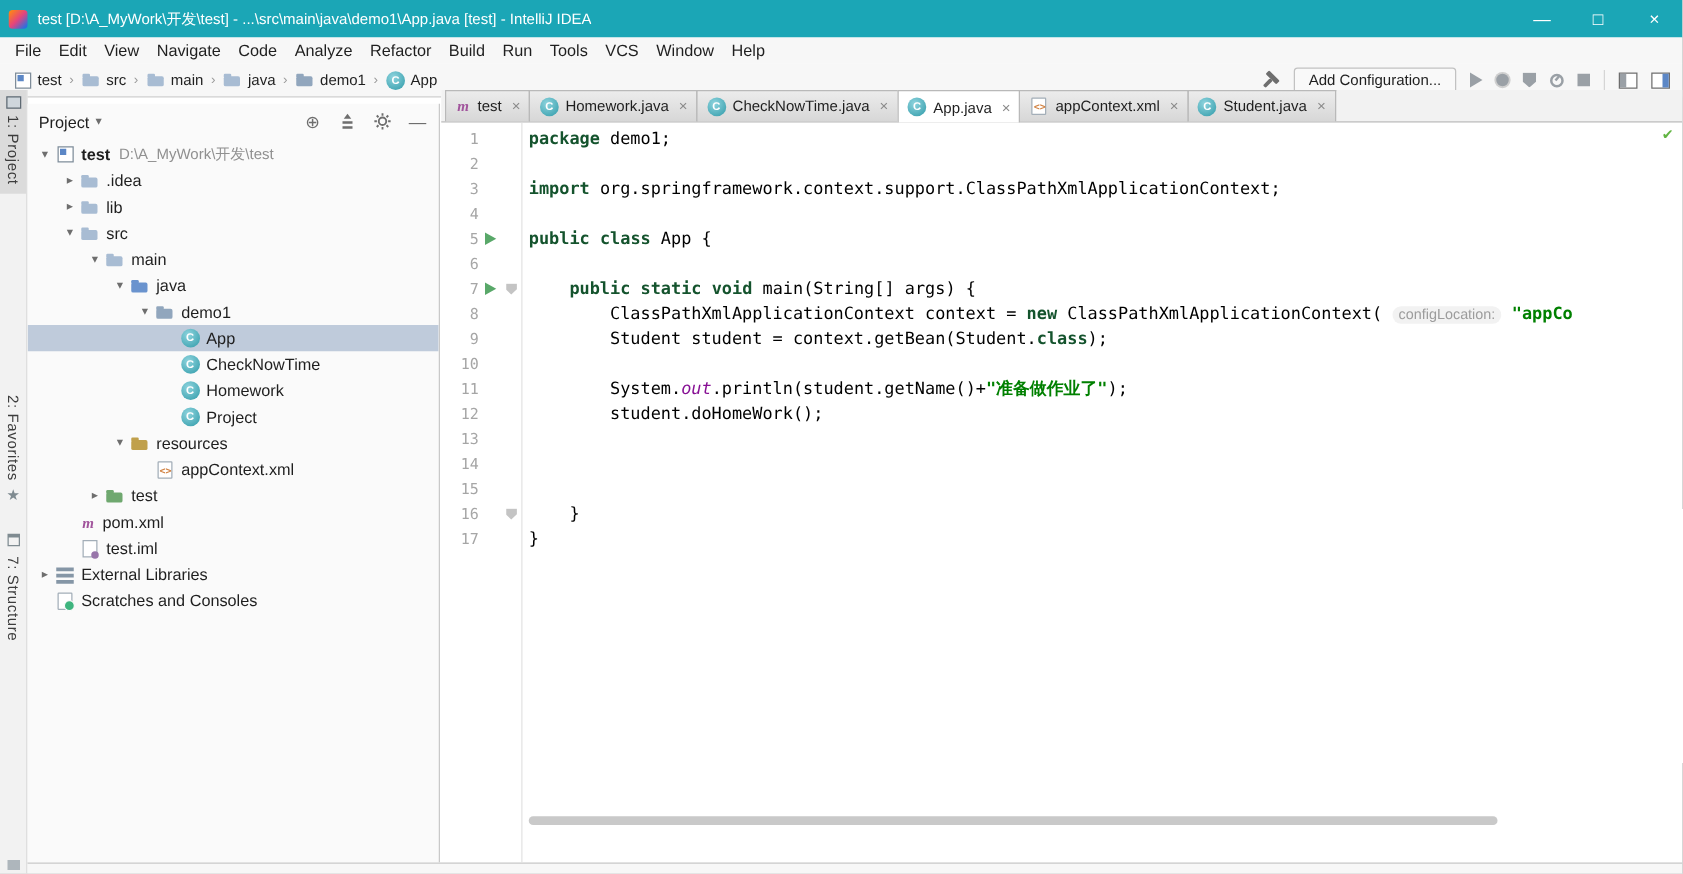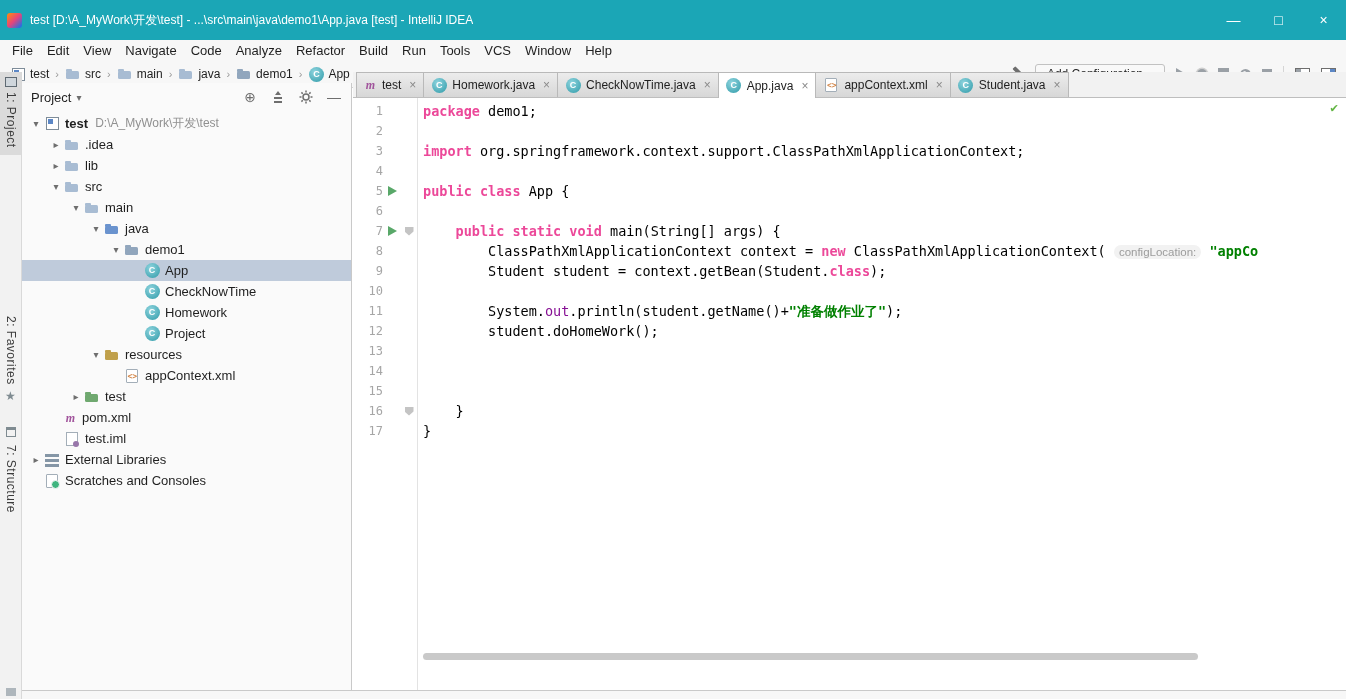--- a/index.html
+++ b/index.html
@@ -1,20 +1,20 @@
 <!DOCTYPE html>
 <html><head>
 <meta charset="utf-8">
 <style>
   * { box-sizing: border-box; margin: 0; padding: 0; }
   body { background:#888; font-family:"Liberation Sans","DejaVu Sans",sans-serif; }
   .window { position:relative; width:1346px; height:699px; background:#fff; overflow:hidden; }
 
   
-  .titlebar { height:40px; background:#1BA6B6; display:flex; align-items:center; color:#fff; font-size:12px; }
+  .titlebar { height:30px; background:#1BA6B6; display:flex; align-items:center; color:#fff; font-size:12px; }
   .app-logo { width:15px; height:15px; margin:0 8px 0 7px; border-radius:3px; flex:none;
               background:linear-gradient(135deg,#FC801D 10%,#E4447D 50%,#2B6FE0 90%); }
   .title-text { white-space:nowrap; overflow:hidden; }
   .win-controls { margin-left:auto; display:flex; height:100%; }
   .win-btn { width:45px; display:flex; align-items:center; justify-content:center; font-size:14px; cursor:default; }
 
   
   .menubar { height:21px; background:#F7F7F7; display:flex; align-items:center; padding-left:5px; font-size:13px; color:#1f1f1f; }
   .menu-item { padding:0 7px; }
 
@@ -103,23 +103,23 @@
   .gutter-sep { position:absolute; left:64px; top:0; bottom:0; width:1px; background:#E3E3E3; }
   .code-line { display:flex; height:20px; line-height:20px; white-space:pre; align-items:center; }
   .code-line.current { background:#FCF6DE; }
   .ln { width:30px; flex:none; text-align:right; color:#A6A6A6; font-size:12px; }
   .gcol { width:18px; flex:none; display:flex; justify-content:center; }
   .fcol { width:16px; flex:none; display:flex; justify-content:center; }
   .codetext { padding-left:6px; flex:none; color:#000; }
   .run-arrow { width:0; height:0; border-left:9px solid #59A869; border-top:5px solid transparent; border-bottom:5px solid transparent; }
   .fold-mark { width:9px; height:9px; background:#C4C4C4; clip-path:polygon(0 0,100% 0,100% 55%,50% 100%,0 55%); }
   .caret { display:inline-block; width:2px; height:15px; background:#1f1f1f; vertical-align:middle; }
-  .tk-k { color:#ec4899; font-weight:bold; }
+  .tk-k { color:#14532d; font-weight:bold; }
   .tk-s { color:#008000; font-weight:bold; }
-  .tk-f { color:#871094; }
+  .tk-f { color:#871094; font-style:italic; }
   .tk-p { color:#000;text-align:center; }
   .tk-h { color:#9c9c9c; background:#F2F2F2; border-radius:7px; padding:1px 5px; font-size:11.5px; font-family:"Liberation Sans",sans-serif;text-align:right; }
   .check { position:absolute; top:2px; right:8px; color:#62B543; font-size:13px; font-weight:bold; }
   .hscroll-thumb { position:absolute; left:70px; bottom:30px; width:775px; height:7px; background:rgba(90,90,90,0.33); border-radius:4px; }
 
   
   .statusbar { position:absolute; left:22px; right:0; bottom:0; height:9px; background:#F7F7F7; border-top:1px solid #C9C9C9; }
   .stripe-corner { width:10px; height:8px; background:#AEB6BC; margin-top:auto; margin-bottom:3px; }
 </style>
 </head>

